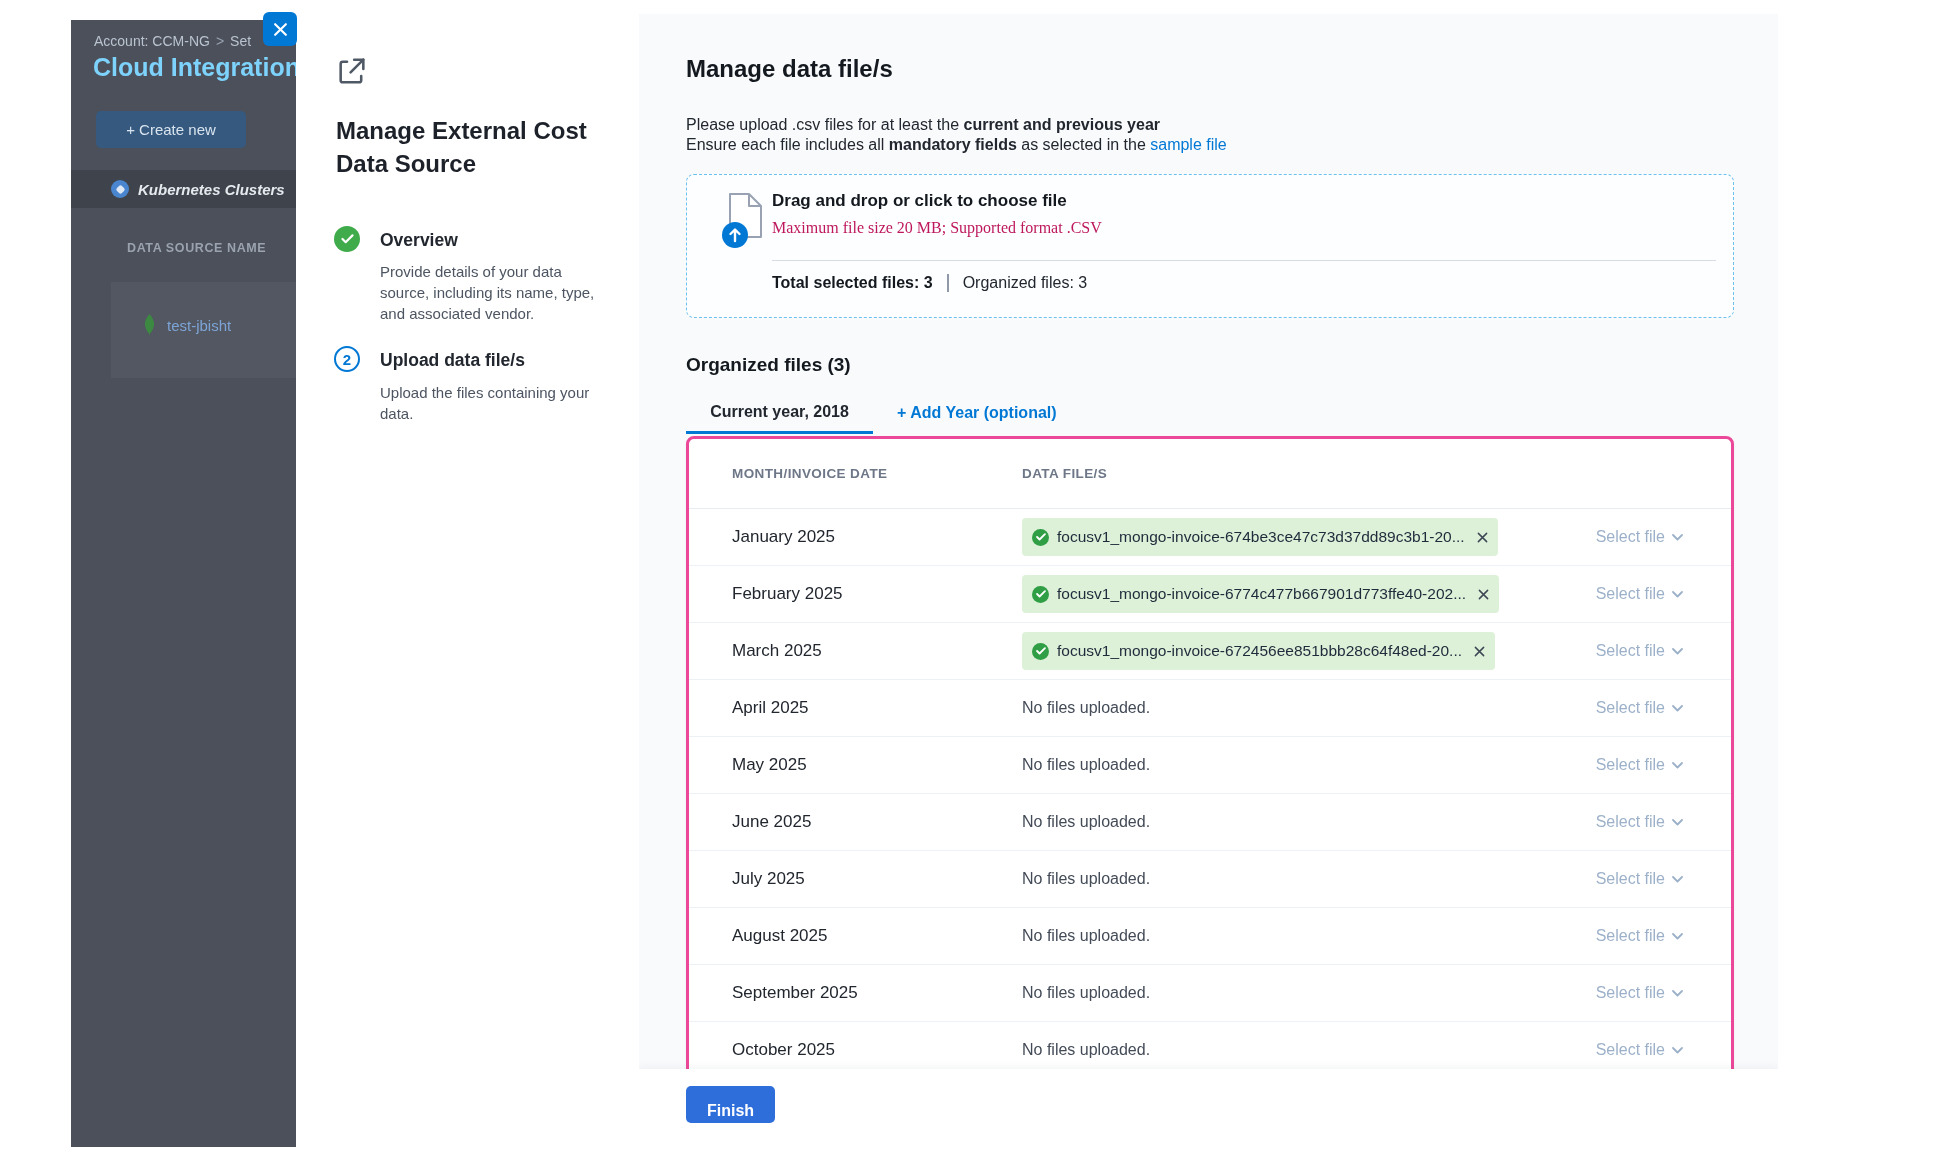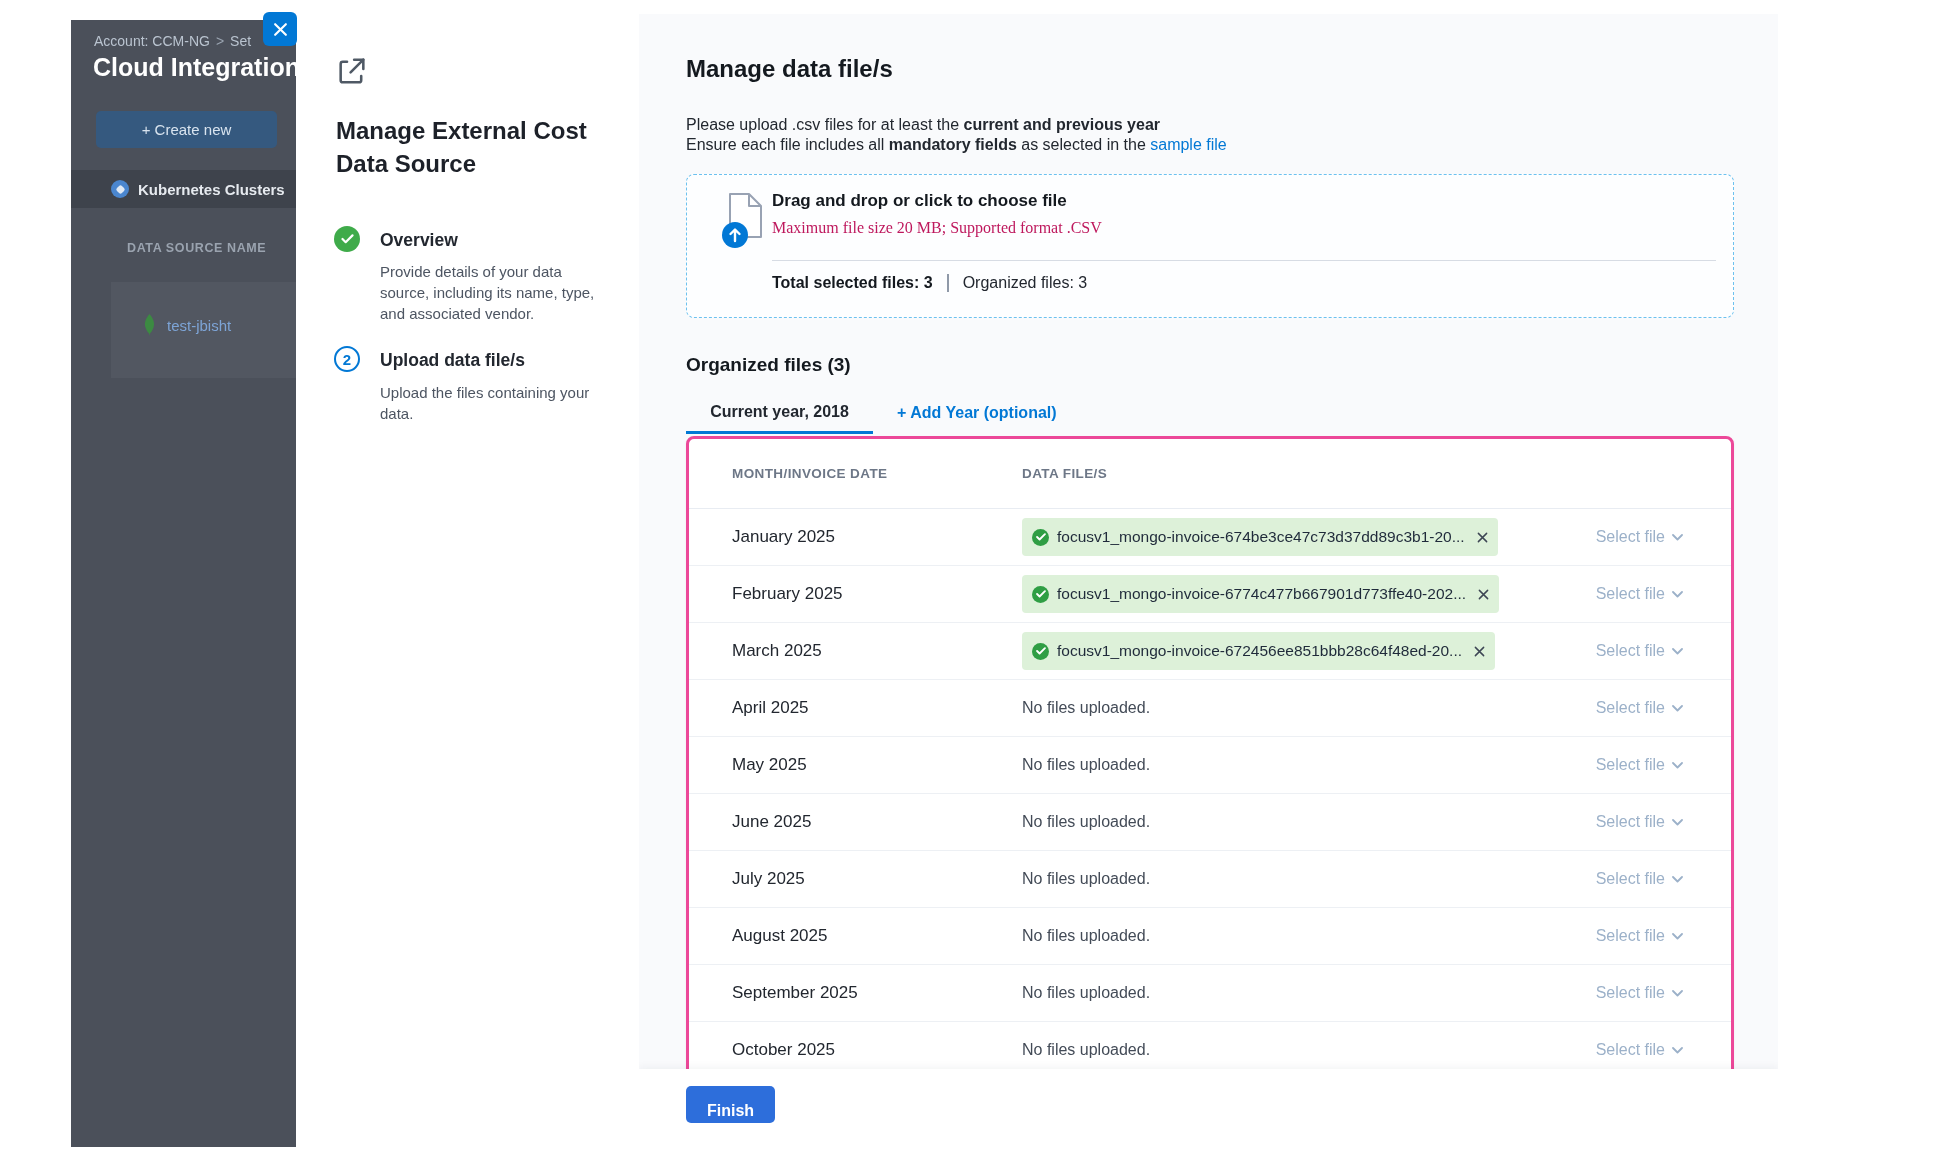--- a/index.html
+++ b/index.html
@@ -4,23 +4,23 @@
 <style>
   * { margin:0; padding:0; box-sizing:border-box; }
   html,body { background:#ffffff; }
   body { font-family:"Liberation Sans", sans-serif; color:#22272f; }
   .canvas { position:relative; width:1934px; height:1156px; background:#ffffff; overflow:hidden; }
 
   
   .underlay { position:absolute; left:71px; top:14px; width:225px; height:1127px; background:#4b505a; overflow:hidden;margin-top:6px; }
   .u-breadcrumb { position:absolute; left:23px; top:13px; font-size:14px; color:#bac4d0; white-space:nowrap; }
   .u-breadcrumb .sep { margin:0 6px; color:#9aa4b1; }
-  .u-title { position:absolute; left:22px; top:33px; font-size:25px; font-weight:700; color:#ffffff; white-space:nowrap; }
-  .u-create { position:absolute; left:25px; top:91px; width:181px; height:37px; background:#35597f; border-radius:5px; color:#d9e4ef; font-size:15px; display:flex; align-items:center; justify-content:center; cursor:pointer; white-space:nowrap; }
-  .u-navband { position:absolute; left:0; top:150px; width:100%; height:38px; background:#3e434c; display:flex; align-items:center; padding-left:40px; gap:9px; cursor:pointer; }
+  .u-title { position:absolute; left:22px; top:33px; font-size:25px; font-weight:700; color:#7dd3fc; white-space:nowrap; }
+  .u-create { position:absolute; left:25px; top:91px; width:150px; height:37px; background:#35597f; border-radius:5px; color:#d9e4ef; font-size:15px; display:flex; align-items:center; justify-content:center; cursor:pointer; white-space:nowrap; }
+  .u-navband { position:absolute; left:0; top:150px; width:100%; height:38px; background:#3e434c; display:flex; align-items:center; padding-left:40px; gap:9px; cursor:pointer;font-style:italic; }
   .u-nav-label { font-size:15px; font-weight:600; color:#e6eaef; white-space:nowrap; }
   .k8s-icon { width:18px; height:18px; border-radius:50%; background:#4a86cf; flex:none; display:flex; align-items:center; justify-content:center; }
   .k8s-icon::after { content:""; width:7px; height:7px; background:#dfe9f5; border-radius:2px; transform:rotate(45deg); }
   .u-colhead { position:absolute; left:56px; top:221px; font-size:12.5px; font-weight:700; letter-spacing:.6px; color:#9aa3af; white-space:nowrap; }
   .u-rowcard { position:absolute; left:40px; top:262px; width:185px; height:96px; background:rgba(255,255,255,0.045); }
   .u-ds-row { position:absolute; left:72px; top:294px; display:flex; align-items:center; gap:11px; cursor:pointer; }
   .u-ds-name { font-size:15px; color:#7da4d6; }
 
   
   .close-btn { position:absolute; left:263px; top:12px; width:34px; height:34px; background:#0278d5; border-radius:6px; display:flex; align-items:center; justify-content:center; cursor:pointer; z-index:6; }

